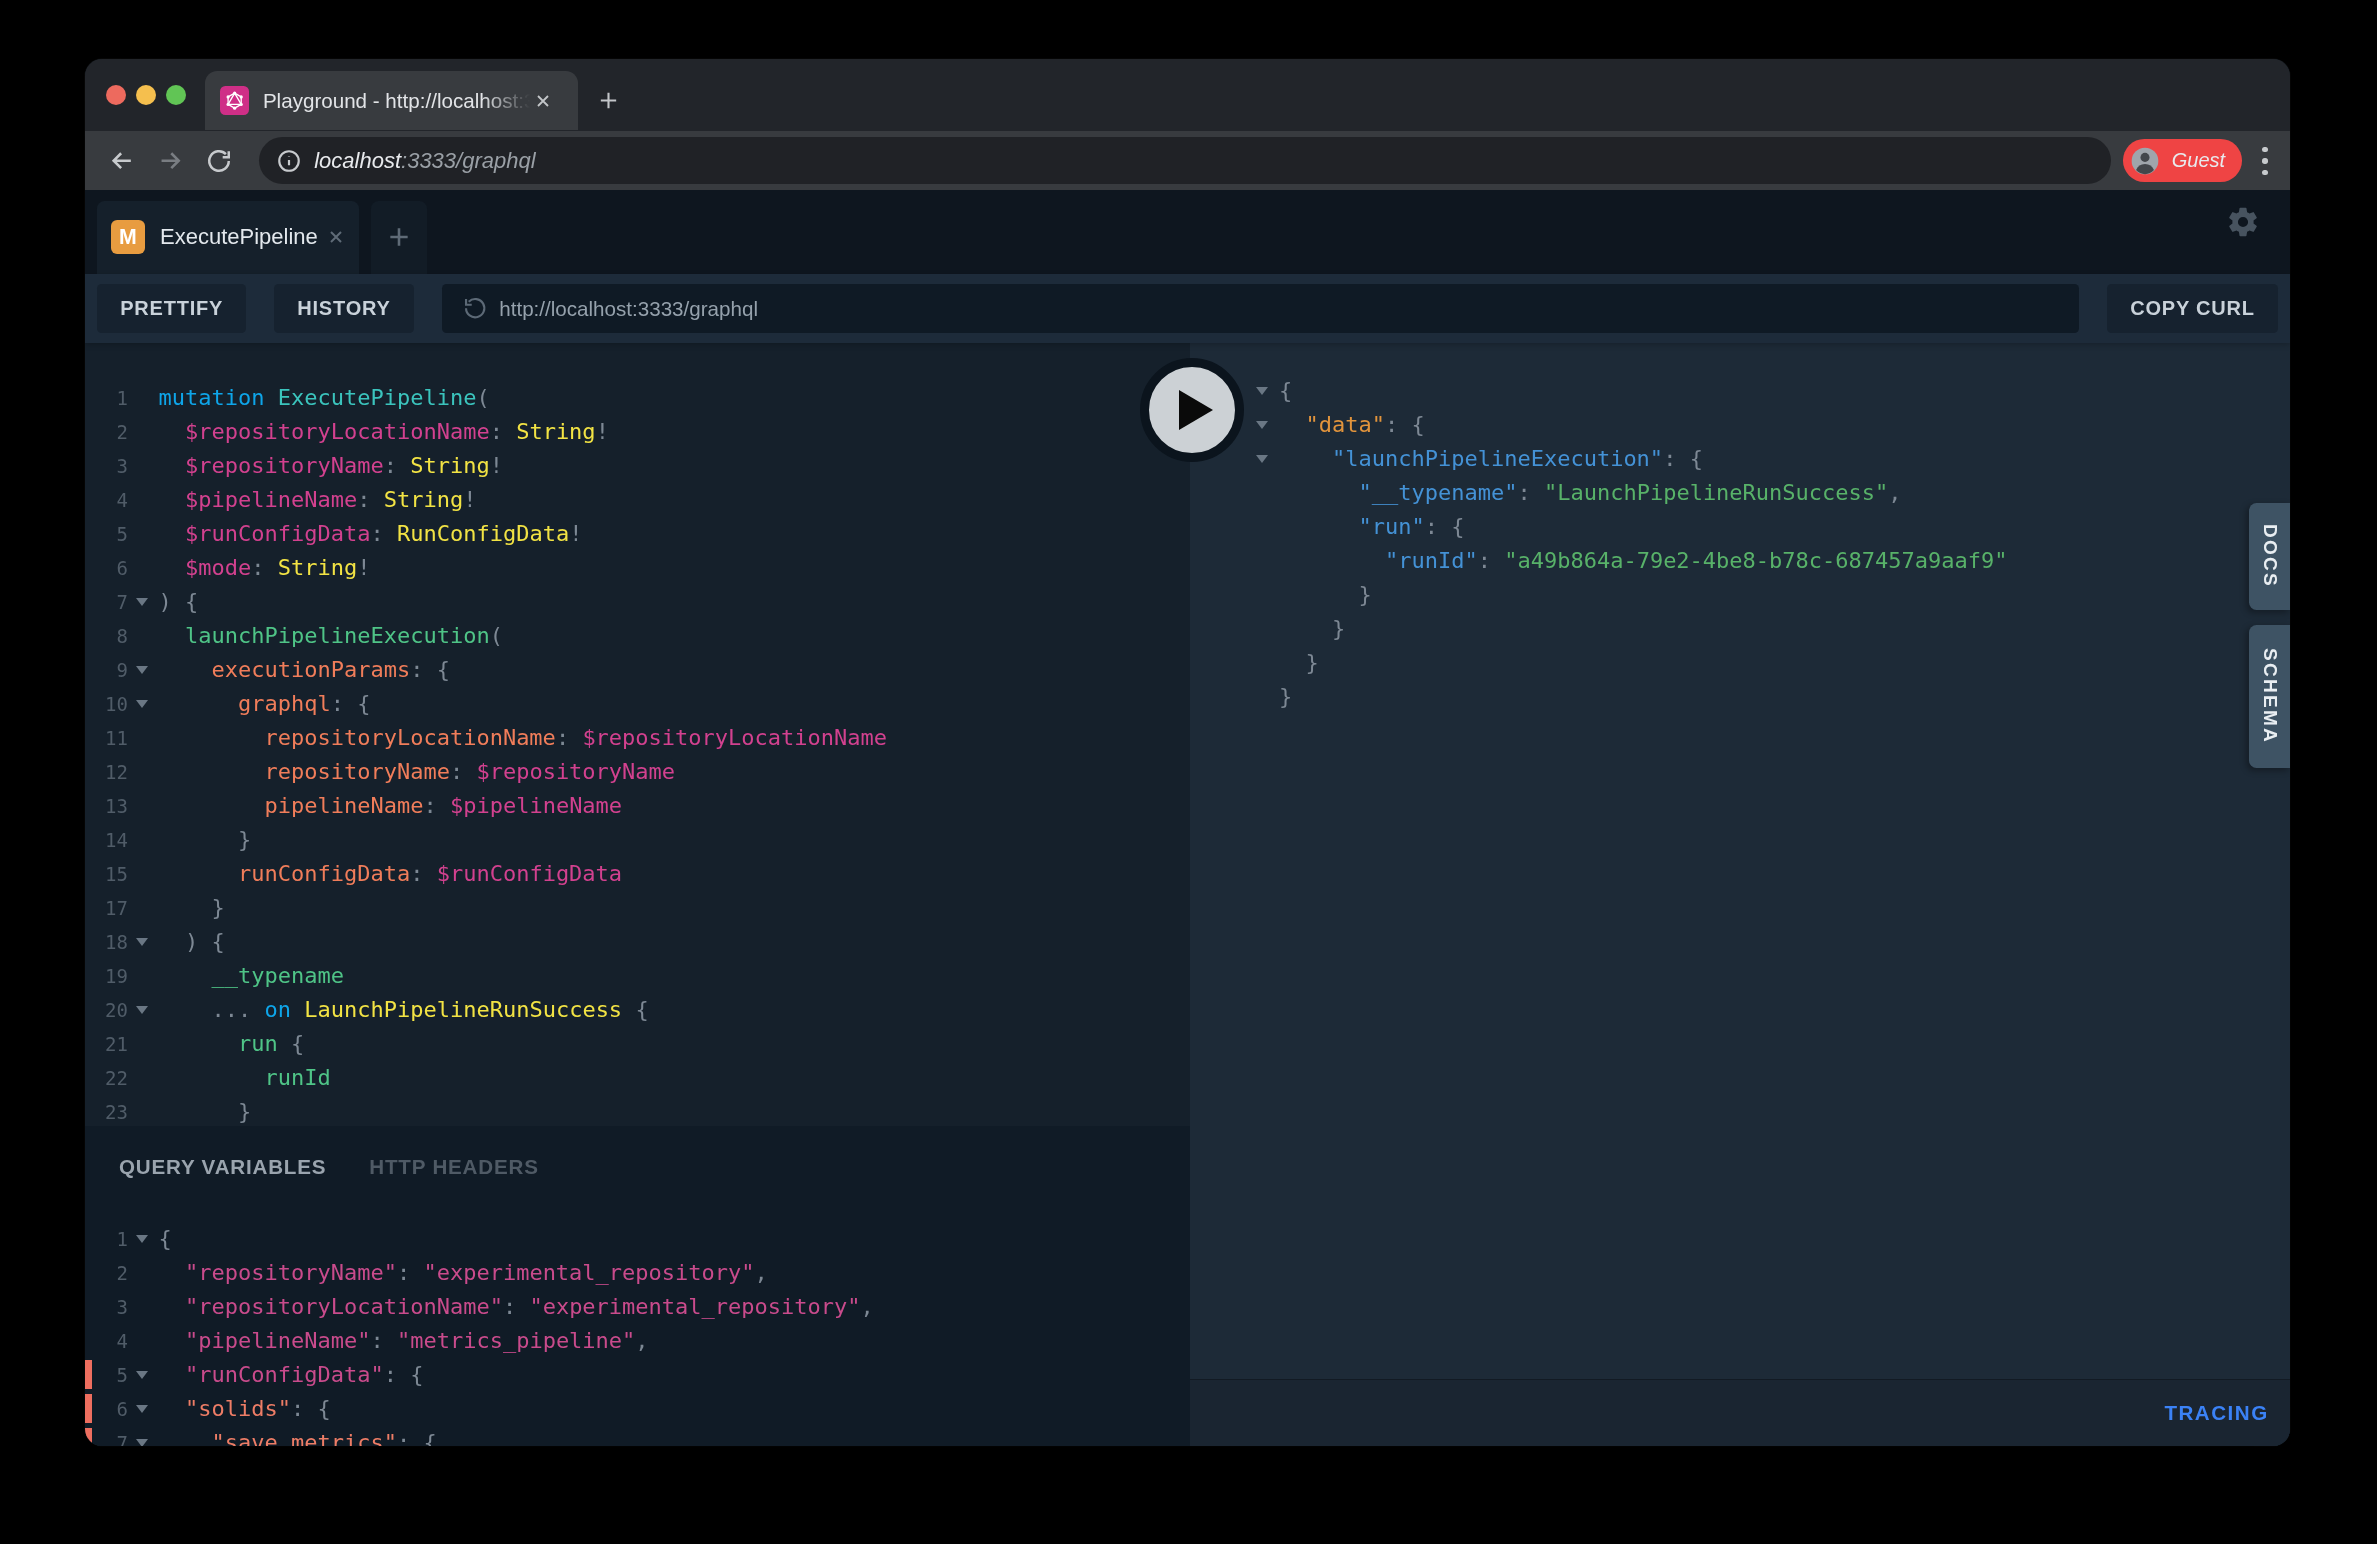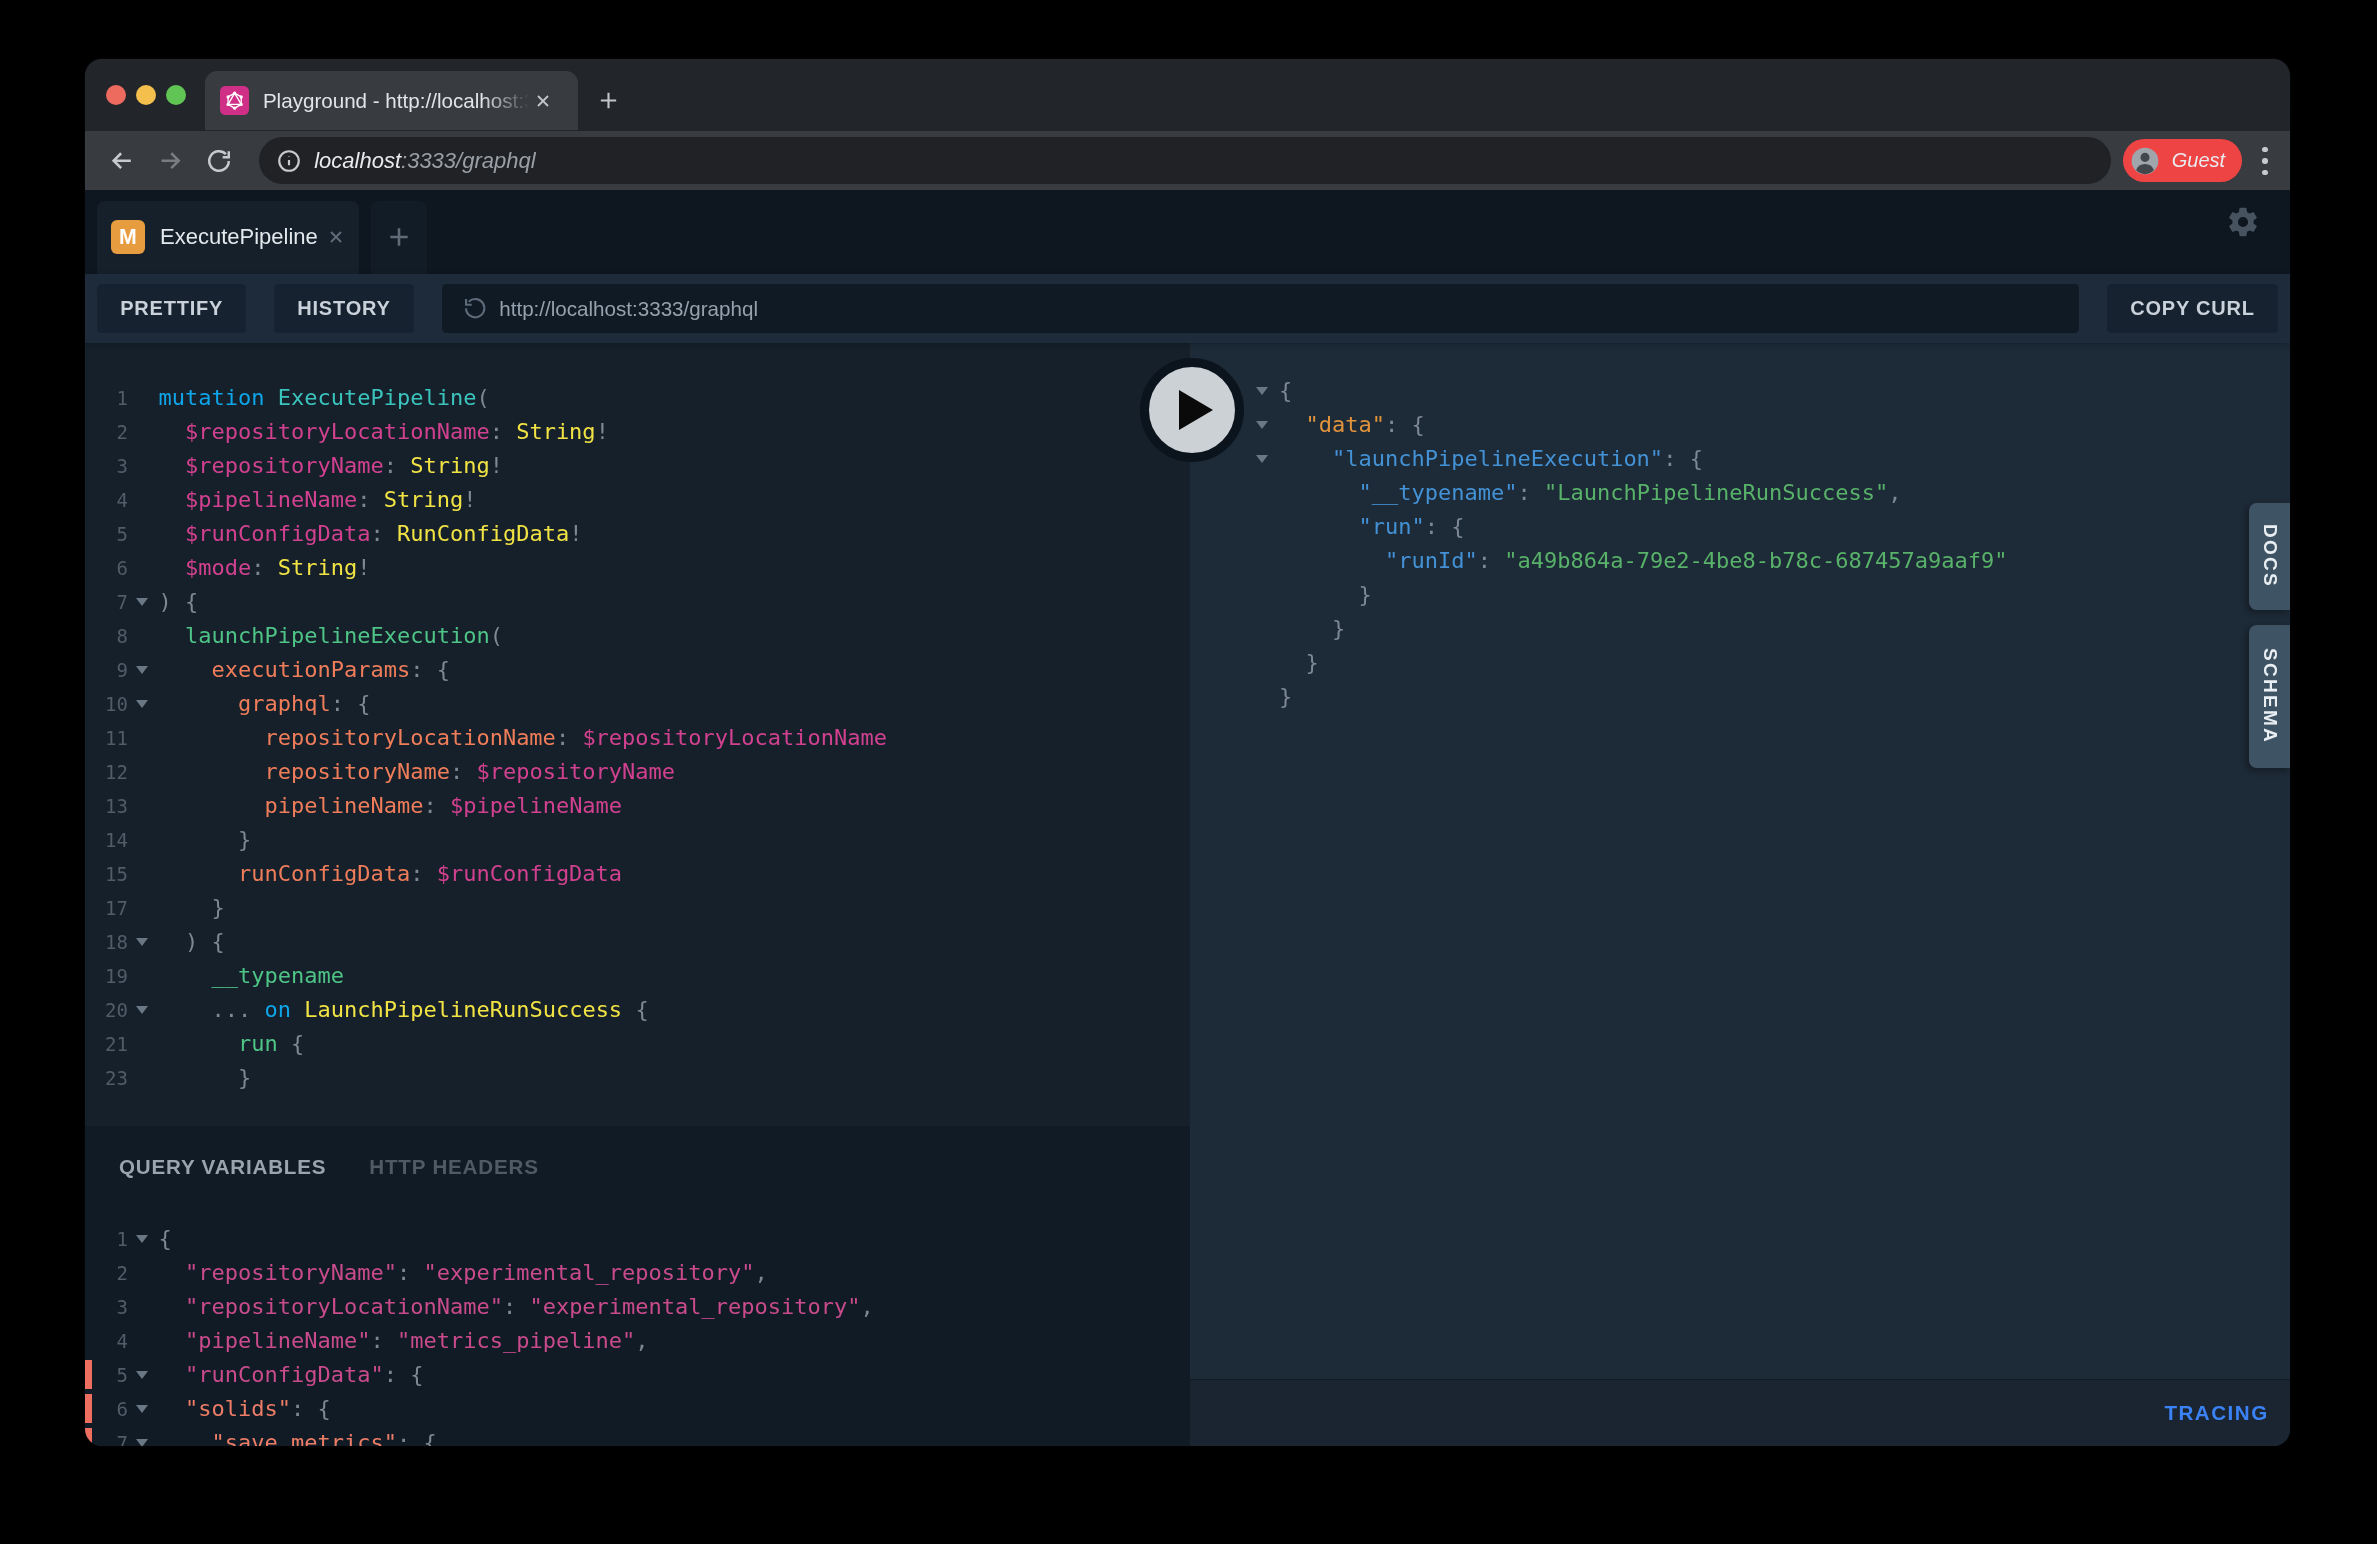--- a/index.html
+++ b/index.html
@@ -273,20 +273,21 @@
             <div class="line"><span class="ln">11</span><span class="foldcol"></span><span class="src"><span class="pl">        </span><span class="at">repositoryLocationName</span><span class="pn">:</span><span class="pl"> </span><span class="vr">$repositoryLocationName</span></span></div>
             <div class="line"><span class="ln">12</span><span class="foldcol"></span><span class="src"><span class="pl">        </span><span class="at">repositoryName</span><span class="pn">:</span><span class="pl"> </span><span class="vr">$repositoryName</span></span></div>
             <div class="line"><span class="ln">13</span><span class="foldcol"></span><span class="src"><span class="pl">        </span><span class="at">pipelineName</span><span class="pn">:</span><span class="pl"> </span><span class="vr">$pipelineName</span></span></div>
             <div class="line"><span class="ln">14</span><span class="foldcol"></span><span class="src"><span class="pl">      </span><span class="pn">}</span></span></div>
             <div class="line"><span class="ln">15</span><span class="foldcol"></span><span class="src"><span class="pl">      </span><span class="at">runConfigData</span><span class="pn">:</span><span class="pl"> </span><span class="vr">$runConfigData</span></span></div>
             <div class="line"><span class="ln">17</span><span class="foldcol"></span><span class="src"><span class="pl">    </span><span class="pn">}</span></span></div>
             <div class="line"><span class="ln">18</span><span class="foldcol"><i class="tri"></i></span><span class="src"><span class="pl">  </span><span class="pn">) {</span></span></div>
             <div class="line"><span class="ln">19</span><span class="foldcol"></span><span class="src"><span class="pl">    </span><span class="pr">__typename</span></span></div>
             <div class="line"><span class="ln">20</span><span class="foldcol"><i class="tri"></i></span><span class="src"><span class="pl">    </span><span class="pn">...</span><span class="pl"> </span><span class="kw">on</span><span class="pl"> </span><span class="ty">LaunchPipelineRunSuccess</span><span class="pl"> </span><span class="pn">{</span></span></div>
             <div class="line"><span class="ln">21</span><span class="foldcol"></span><span class="src"><span class="pl">      </span><span class="pr">run</span><span class="pl"> </span><span class="pn">{</span></span></div>
+            <div class="line"><span class="ln">22</span><span class="foldcol"></span><span class="src"><span class="pl">        </span><span class="pr">runId</span></span></div>
             <div class="line"><span class="ln">23</span><span class="foldcol"></span><span class="src"><span class="pl">      </span><span class="pn">}</span></span></div>
           </div>
       </div>
 
       <div class="response-pane">
         <div class="code resp-code" id="response-code">
             <div class="line"><span class="foldcol"><i class="tri"></i></span><span class="src"><span class="pn">{</span></span></div>
             <div class="line"><span class="foldcol"><i class="tri"></i></span><span class="src"><span class="pl">  </span><span class="rd">"data"</span><span class="pn">:</span><span class="pl"> </span><span class="pn">{</span></span></div>
             <div class="line"><span class="foldcol"><i class="tri"></i></span><span class="src"><span class="pl">    </span><span class="rk">"launchPipelineExecution"</span><span class="pn">:</span><span class="pl"> </span><span class="pn">{</span></span></div>
             <div class="line"><span class="foldcol"></span><span class="src"><span class="pl">      </span><span class="rk">"__typename"</span><span class="pn">:</span><span class="pl"> </span><span class="rs">"LaunchPipelineRunSuccess"</span><span class="pn">,</span></span></div>

